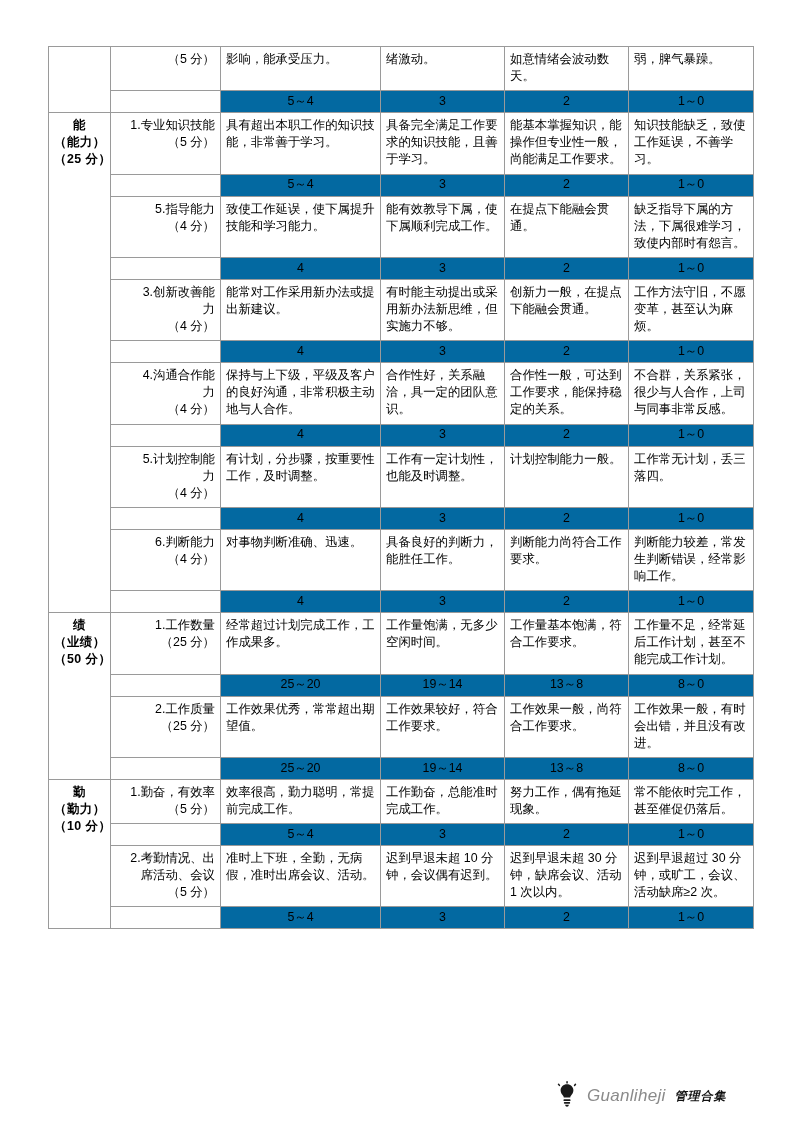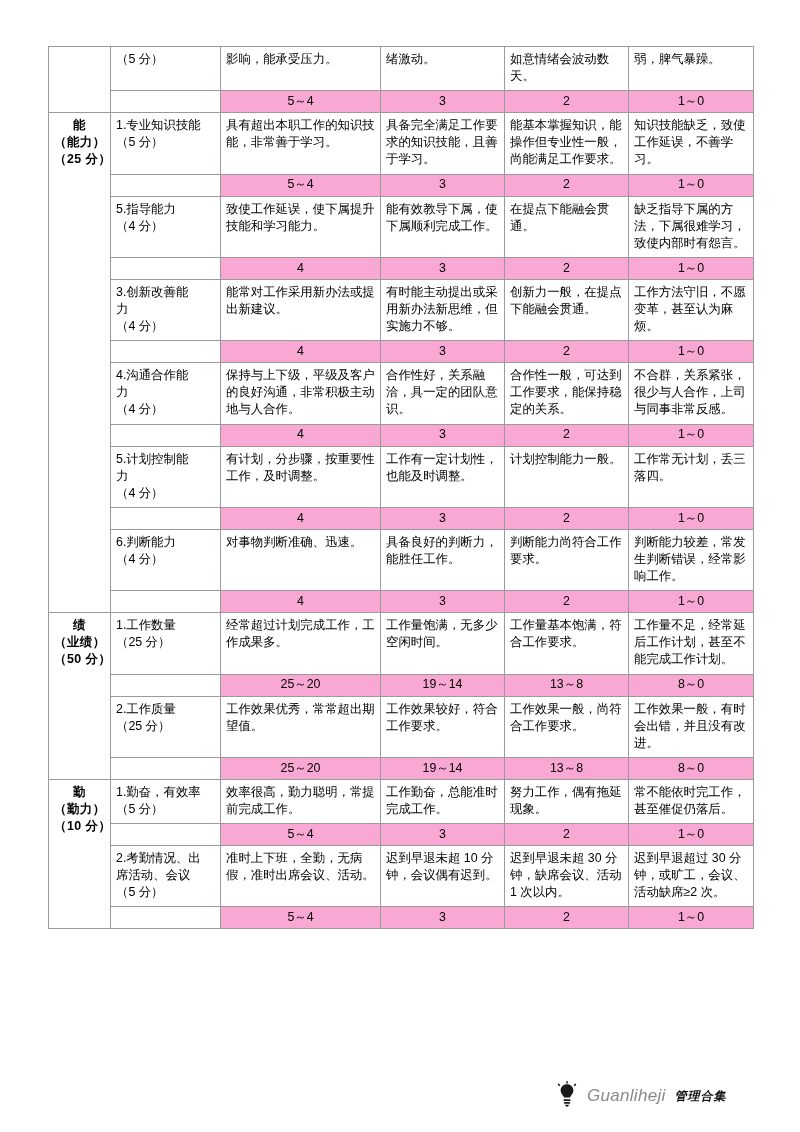--- a/index.html
+++ b/index.html
@@ -61,34 +61,34 @@
     vertical-align: middle;
     font-size: 13px;
     line-height: 1.9;
     font-weight: bold;
     letter-spacing: 0.5px;
     padding: 4px 2px;
   }
   td.cat .cat-line { display: block; white-space: nowrap; }
 
   td.item {
-    text-align: left;
+    text-align: right;
     vertical-align: top;
     font-size: 12.4px;
     line-height: 1.4;
     padding-top: 5px;
   }
   td.item .item-line { display: block; }
 
   td.desc {
     text-align: left;
   }
 
   tr.score td {
-    background: #f9a8d4;
+    background: #0369a1;
     text-align: center;
     vertical-align: middle;
     font-size: 12.4px;
     padding: 2px 4px;
     height: 17px;
     line-height: 1.25;
   }
   tr.score td.blank-left {
     background: #ffffff;
   }

